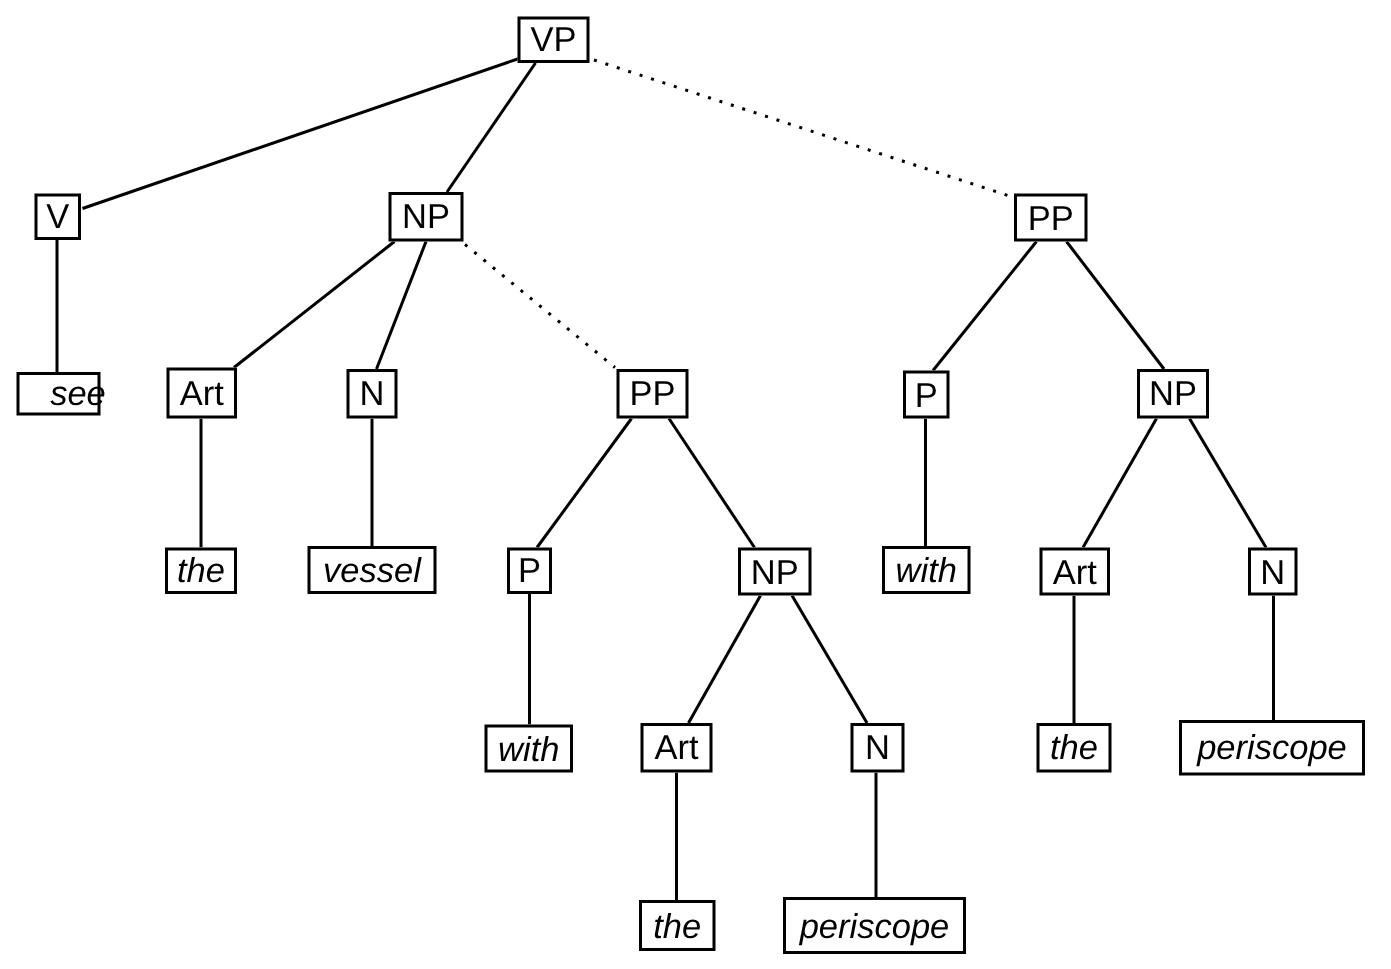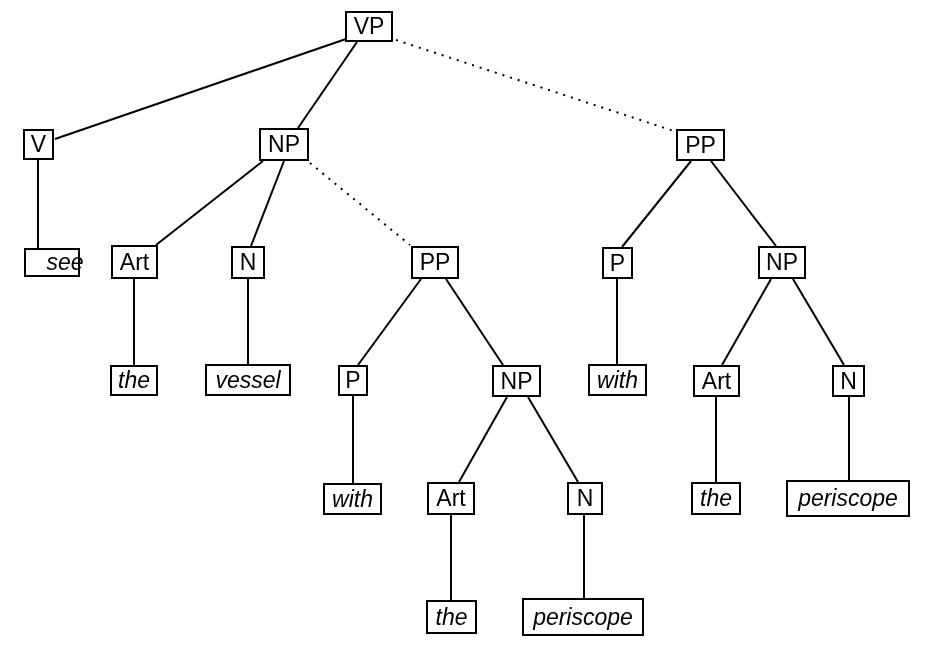--- a/index.html
+++ b/index.html
@@ -66,21 +66,21 @@
       <line x1="771" y1="279" x2="722" y2="365" stroke="#000000" stroke-width="2"></line>
       <line x1="793" y1="279" x2="844" y2="365" stroke="#000000" stroke-width="2"></line>
       <line x1="716" y1="397" x2="716" y2="482" stroke="#000000" stroke-width="2"></line>
       <line x1="849" y1="397" x2="849" y2="480" stroke="#000000" stroke-width="2"></line>
     </svg>
   <div>
       <div class="node" style="left: 345px; top: 11px; width: 48px; height: 31px;">VP</div>
       <div class="node" style="left: 23px; top: 129px; width: 31px; height: 31px;">V</div>
       <div class="node" style="left: 259px; top: 128px; width: 50px; height: 33px;">NP</div>
       <div class="node" style="left: 676px; top: 129px; width: 49px; height: 32px;">PP</div>
-      <div class="node word" style="left: 24px; top: 248px; width: 56px; height: 29px; padding-left: 26px;">see</div>
+      <div class="node word" style="left: 11px; top: 248px; width: 56px; height: 29px; padding-left: 26px;">see</div>
       <div class="node" style="left: 111px; top: 245px; width: 47px; height: 34px;">Art</div>
       <div class="node" style="left: 231px; top: 246px; width: 34px; height: 33px;">N</div>
       <div class="node" style="left: 411px; top: 246px; width: 48px; height: 33px;">PP</div>
       <div class="node" style="left: 602px; top: 247px; width: 31px; height: 32px;">P</div>
       <div class="node" style="left: 758px; top: 246px; width: 48px; height: 33px;">NP</div>
       <div class="node word" style="left: 110px; top: 365px; width: 48px; height: 31px;">the</div>
       <div class="node word" style="left: 205px; top: 364px; width: 86px; height: 32px; text-align: right;">vessel</div>
       <div class="node" style="left: 338px; top: 365px; width: 30px; height: 31px;">P</div>
       <div class="node" style="left: 492px; top: 365px; width: 49px; height: 32px;">NP</div>
       <div class="node word" style="left: 588px; top: 364px; width: 59px; height: 32px;">with</div>

